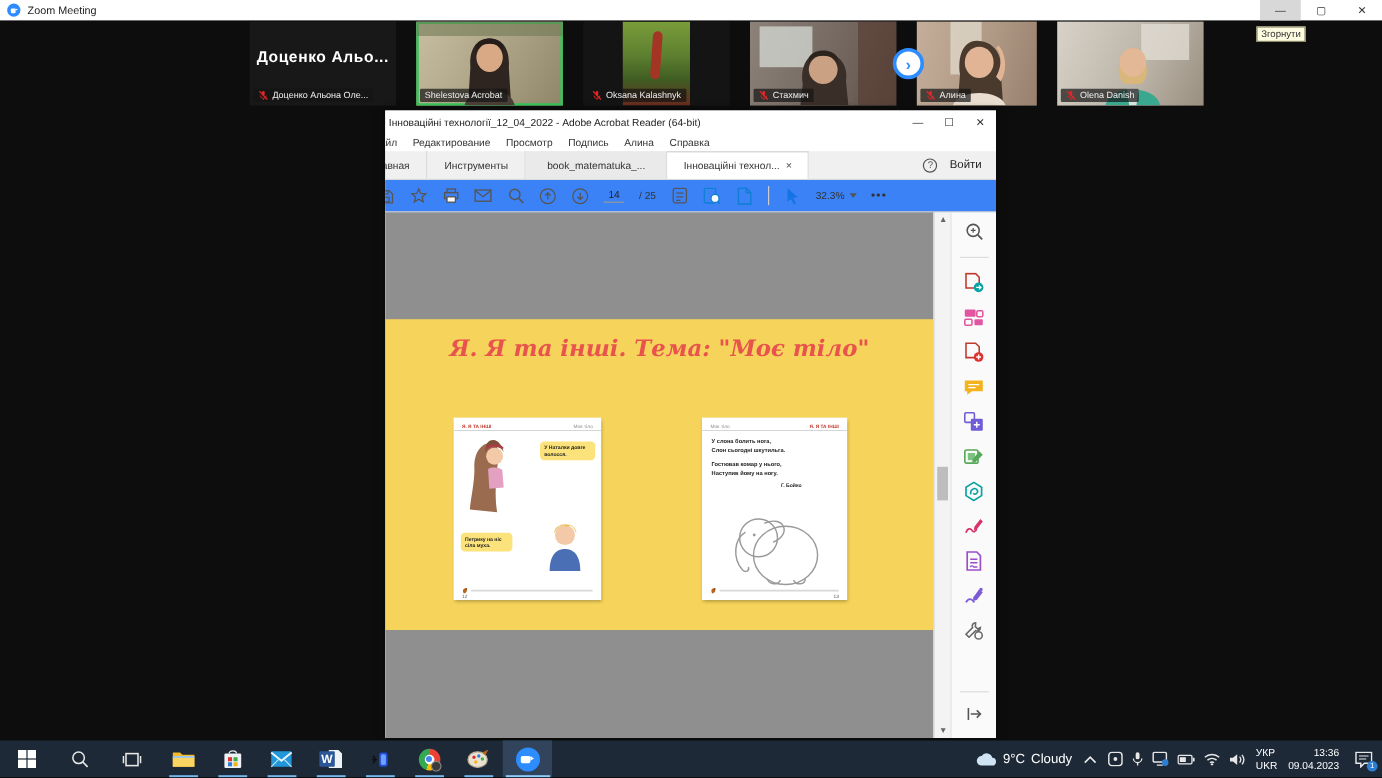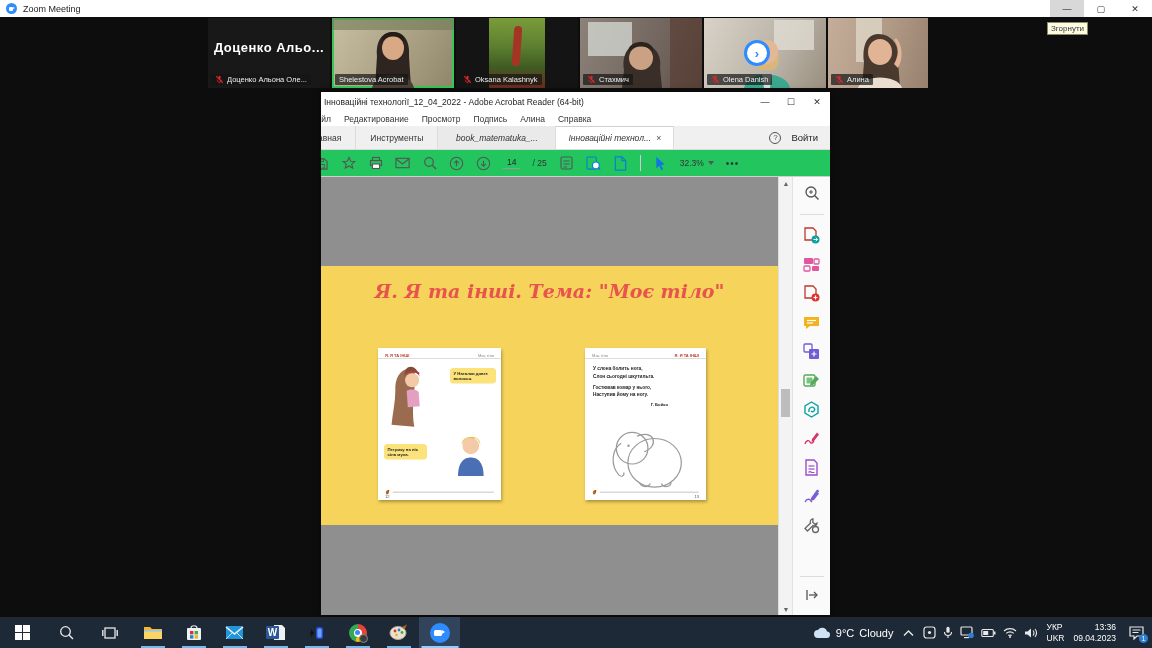--- a/index.html
+++ b/index.html
@@ -12,21 +12,21 @@
   .zoom-logo { width:11px; height:11px; border-radius:50%; background:#2D8CFF; margin-left:6px; position:relative; }
   .zoom-logo:after { content:""; position:absolute; left:2.5px; top:3.5px; width:4px; height:4px; background:#fff; border-radius:1px; }
   .zoom-logo:before { content:""; position:absolute; left:7px; top:4px; border-left:2.5px solid #fff; border-top:1.5px solid transparent; border-bottom:1.5px solid transparent; }
   .zoom-title { font-size:9px; color:#222; margin-left:6px; }
   .win-controls { position:absolute; right:0; top:0; height:17px; display:flex; }
   .win-btn { width:34px; height:17px; display:flex; align-items:center; justify-content:center; font-size:9px; color:#333; }
   .win-btn.hl { background:#d8d8d8; }
 
   .zoom-body { position:absolute; left:0; top:17px; width:1152px; height:600px; background:#0d0d0d; }
 
-  .video-strip { position:absolute; left:208px; top:1px; display:flex; gap:2px;align-items:flex-end; }
+  .video-strip { position:absolute; left:208px; top:1px; display:flex; gap:17px;align-items:flex-end; }
   .tile { position:relative; width:122px; height:70px; background:#1d1d1d; overflow:hidden; }
   .tile.cut { width:100px; }
   .tile.active { box-shadow:inset 0 0 0 2px #35c75a; }
   .tile-label { position:absolute; left:3px; bottom:3px; display:flex; align-items:center; gap:3px; background:rgba(20,20,20,.7); padding:1px 4px; border-radius:1px; }
   .tile-label span { font-size:7.5px; color:#eee; white-space:nowrap; }
   .big-name { position:absolute; left:0; right:0; top:22px; text-align:center; font-size:13px; font-weight:bold; color:#fff; letter-spacing:.5px; }
   .art { position:absolute; left:33px; top:0; width:56px; height:70px; background:linear-gradient(180deg,#7a9c3a 0%,#5d8030 40%,#3f5c22 70%,#6a2b1e 100%); }
   .art:after { content:""; position:absolute; left:24px; top:8px; width:8px; height:40px; background:#a43525; border-radius:4px; transform:rotate(4deg); }
   .next-btn { position:absolute; left:744px; top:23px; width:26px; height:26px; border-radius:50%; background:#fff; border:3px solid #2D8CFF; display:flex; align-items:center; justify-content:center; color:#2D8CFF; font-size:13px; font-weight:bold; }
   .tooltip { position:absolute; left:1047px; top:22px; background:#fffde1; border:1px solid #8a8a65; font-size:8px; color:#333; padding:1px 3px; z-index:9; }
@@ -35,27 +35,27 @@
   .acrobat { position:absolute; left:321px; top:92px; width:509px; height:523px; background:#fff; overflow:hidden; z-index:4; box-shadow:0 0 6px rgba(0,0,0,.5); }
   .ac-titlebar { height:20px; display:flex; align-items:center; background:#fff; }
   .ac-title { font-size:8.5px; color:#222; margin-left:3px; white-space:nowrap; }
   .ac-controls { margin-left:auto; display:flex; }
   .ac-controls .win-btn { width:26px; height:20px; font-size:9px; }
   .ac-menubar { height:14px; display:flex; gap:13px; align-items:center; margin-left:-11px; background:#fff; }
   .ac-menu { font-size:8.5px; color:#333; white-space:nowrap; }
   .ac-tabbar { height:24px; background:#f0f0f0; display:flex; align-items:stretch; border-bottom:1px solid #dadada; }
   .ac-tab { display:flex; align-items:center; justify-content:center; font-size:8.5px; color:#333; padding:0 14px; border-right:1px solid #dcdcdc; white-space:nowrap; }
   .ac-tab.home { margin-left:-26px; }
-  .ac-tab.doc { width:118px; padding:0 6px; background:#eaeaea;font-style:italic; }
+  .ac-tab.doc { width:118px; padding:0 6px; background:#eaeaea; }
   .ac-tab.doc.active { background:#fff; border-top:1px solid #d0d0d0; }
   .tab-x { margin-left:5px; color:#555; font-size:9px; }
   .ac-tab-right { margin-left:auto; display:flex; align-items:center; gap:10px; padding-right:12px; }
   .help-circle { width:12px; height:12px; border-radius:50%; border:1px solid #555; color:#555; font-size:8px; display:flex; align-items:center; justify-content:center; }
   .signin { font-size:9.5px; color:#222; }
-  .ac-toolbar { height:27px; background:#22c55e; border-bottom:1px solid #cfcfcf; display:flex; align-items:center; gap:12px; margin-left:-7px; padding-right:6px;text-align:center; }
+  .ac-toolbar { height:27px; background:#3b82f6; border-bottom:1px solid #cfcfcf; display:flex; align-items:center; gap:12px; margin-left:-7px; padding-right:6px;text-align:center; }
   .tb-ic { width:15px; height:15px; flex:0 0 auto; display:flex; align-items:center; justify-content:center; }
   .page-box { font-size:8.5px; color:#222; border-bottom:1px solid #999; padding:0 4px 1px; }
   .page-total { font-size:8.5px; color:#333; }
   .tb-sep { width:1px; height:16px; background:#ccc; }
   .zoom-level { font-size:8.5px; color:#333; display:flex; align-items:center; gap:4px; }
   .caret { width:0; height:0; border-left:3px solid transparent; border-right:3px solid transparent; border-top:4px solid #555; }
   .tb-more { font-size:10px; color:#333; letter-spacing:1px; }
 
   .ac-main { position:relative; height:438px; }
   .doc-area { position:absolute; left:0; top:0; width:457px; height:438px; background:#8f8f8f;text-decoration:underline; }
@@ -174,55 +174,55 @@
           <svg width="9" height="9" viewBox="0 0 12 12">
               <rect x="4.6" y="1" width="2.8" height="5.2" rx="1.4" fill="#e02828"></rect>
               <path d="M2.8 6.2a3.2 3.2 0 0 0 6.4 0" stroke="#e02828" stroke-width="1" fill="none"></path>
               <line x1="6" y1="9.4" x2="6" y2="11" stroke="#e02828" stroke-width="1"></line>
               <line x1="1.6" y1="1.4" x2="10.4" y2="10.6" stroke="#e02828" stroke-width="1.4"></line>
             </svg>
           <span>Стахмич</span>
         </div>
       </div>
 
+      <div class="tile cut" style="background:linear-gradient(105deg,#c4ae99,#b09a86 55%,#97816e);">
+        <svg width="100" height="70" viewBox="0 0 100 70">
+          <rect x="28" y="0" width="26" height="44" fill="#ded7c8" opacity=".8"></rect>
+          <path d="M50 16 C38 16 34 30 36 44 L34 70 L72 70 L70 42 C72 28 64 16 50 16" fill="#4a3a2e"></path>
+          <ellipse cx="52" cy="34" rx="12" ry="13" fill="#e0b494"></ellipse>
+          <path d="M66 22 C72 28 70 40 66 46 L70 50 C76 40 74 26 68 20 Z" fill="#e0b494"></path>
+          <path d="M30 70 C34 56 70 56 74 70 Z" fill="#e9ded0"></path>
+        </svg>
+        <div class="tile-label">
+          <svg width="9" height="9" viewBox="0 0 12 12">
+              <rect x="4.6" y="1" width="2.8" height="5.2" rx="1.4" fill="#e02828"></rect>
+              <path d="M2.8 6.2a3.2 3.2 0 0 0 6.4 0" stroke="#e02828" stroke-width="1" fill="none"></path>
+              <line x1="6" y1="9.4" x2="6" y2="11" stroke="#e02828" stroke-width="1"></line>
+              <line x1="1.6" y1="1.4" x2="10.4" y2="10.6" stroke="#e02828" stroke-width="1.4"></line>
+            </svg>
+          <span>Алина</span>
+        </div>
+      </div>
+
       <div class="tile" style="background:linear-gradient(115deg,#d8d2c8,#b9b2a6 60%,#9a8f80);">
         <svg width="122" height="70" viewBox="0 0 122 70">
           <rect x="70" y="2" width="40" height="30" fill="#e7e3da" opacity=".7"></rect>
           <path d="M52 34 C52 18 74 18 74 34 C76 44 74 48 70 52 L56 52 C52 48 50 44 52 34" fill="#d9b679"></path>
           <ellipse cx="63" cy="34" rx="11" ry="12" fill="#e3b896"></ellipse>
           <path d="M40 70 C44 52 82 52 86 70 Z" fill="#3aa88f"></path>
           <path d="M58 56 L68 56 L66 70 L60 70 Z" fill="#d9e3de"></path>
         </svg>
         <div class="tile-label">
           <svg width="9" height="9" viewBox="0 0 12 12">
               <rect x="4.6" y="1" width="2.8" height="5.2" rx="1.4" fill="#e02828"></rect>
               <path d="M2.8 6.2a3.2 3.2 0 0 0 6.4 0" stroke="#e02828" stroke-width="1" fill="none"></path>
               <line x1="6" y1="9.4" x2="6" y2="11" stroke="#e02828" stroke-width="1"></line>
               <line x1="1.6" y1="1.4" x2="10.4" y2="10.6" stroke="#e02828" stroke-width="1.4"></line>
             </svg>
           <span>Olena Danish</span>
-        </div>
-      </div>
-
-      <div class="tile cut" style="background:linear-gradient(105deg,#c4ae99,#b09a86 55%,#97816e);">
-        <svg width="100" height="70" viewBox="0 0 100 70">
-          <rect x="28" y="0" width="26" height="44" fill="#ded7c8" opacity=".8"></rect>
-          <path d="M50 16 C38 16 34 30 36 44 L34 70 L72 70 L70 42 C72 28 64 16 50 16" fill="#4a3a2e"></path>
-          <ellipse cx="52" cy="34" rx="12" ry="13" fill="#e0b494"></ellipse>
-          <path d="M66 22 C72 28 70 40 66 46 L70 50 C76 40 74 26 68 20 Z" fill="#e0b494"></path>
-          <path d="M30 70 C34 56 70 56 74 70 Z" fill="#e9ded0"></path>
-        </svg>
-        <div class="tile-label">
-          <svg width="9" height="9" viewBox="0 0 12 12">
-              <rect x="4.6" y="1" width="2.8" height="5.2" rx="1.4" fill="#e02828"></rect>
-              <path d="M2.8 6.2a3.2 3.2 0 0 0 6.4 0" stroke="#e02828" stroke-width="1" fill="none"></path>
-              <line x1="6" y1="9.4" x2="6" y2="11" stroke="#e02828" stroke-width="1"></line>
-              <line x1="1.6" y1="1.4" x2="10.4" y2="10.6" stroke="#e02828" stroke-width="1.4"></line>
-            </svg>
-          <span>Алина</span>
         </div>
       </div>
     </div>
 
     <div class="next-btn">›</div>
   </div>
 
   <div class="tooltip">Згорнути</div>
 
   <div class="acrobat">

